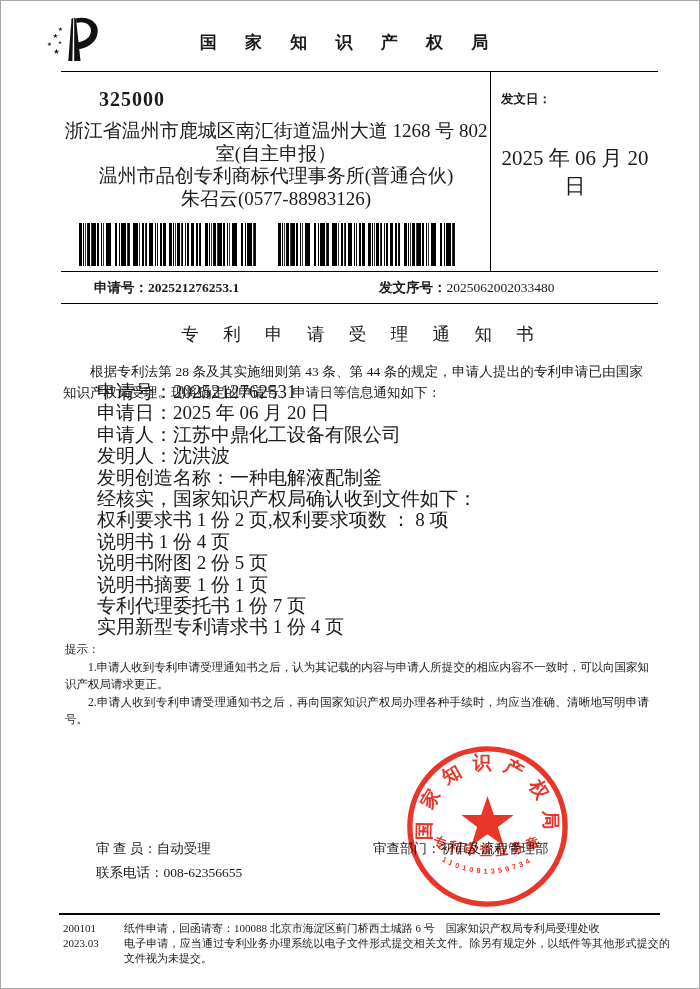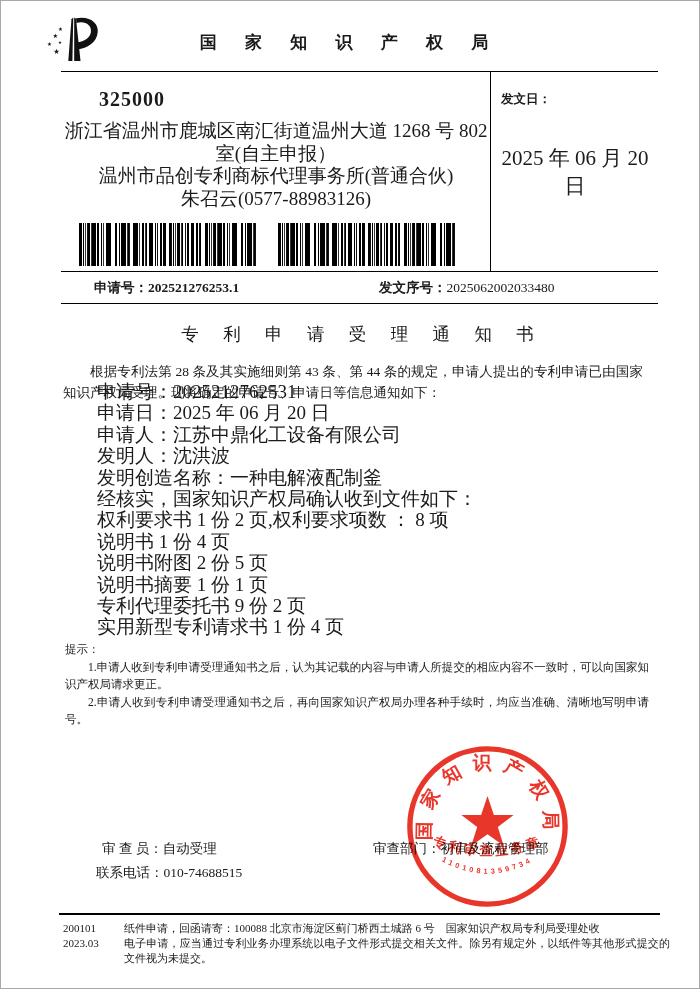--- a/index.html
+++ b/index.html
@@ -48,21 +48,21 @@
   
   .doc-title { left:0; right:0; top:321px; text-align:center;
     font-size:17.5px; font-weight:normal; letter-spacing:10px;padding-left:25px; }
   .intro { left:62px; top:360px; width:580px; font-size:13.5px;
     line-height:21px; text-indent:2em; text-align:justify; }
   .details { left:96px; top:380px; font-size:19px; line-height:21.4px; }
   .notes { left:64px; top:640px; width:584px; font-size:11.5px; line-height:17.5px; }
   .notes .note { text-indent:2em; text-align:justify; }
 
   
-  .examiner   { left:95px;  top:839px; font-size:13.5px;margin-left:6px; }
+  .examiner   { left:95px;  top:839px; font-size:13.5px; }
   .phone      { left:95px;  top:863px; font-size:13.5px; }
   .department { left:372px; top:839px; font-size:13.5px; }
   .stamp { left:403px; top:742px; width:167px; height:167px; color:var(--stamp-color);
     mix-blend-mode:multiply; opacity:.93; z-index:4; }
 
   
   .hr-footer { left:58px; top:912px; width:601px; border-top:2px solid #000; }
   .footer-codes { left:62px; top:920px; font-size:11px; line-height:14.5px; }
   .footer-text  { left:114px; top:920px; width:546px; font-size:11px;
     line-height:15px; text-align:justify;margin-left:9px; }
@@ -110,32 +110,32 @@
     <div>申请号：2025212762531</div>
     <div>申请日：2025 年 06 月 20 日</div>
     <div>申请人：江苏中鼎化工设备有限公司</div>
     <div>发明人：沈洪波</div>
     <div>发明创造名称：一种电解液配制釜</div>
     <div>经核实，国家知识产权局确认收到文件如下：</div>
     <div>权利要求书 1 份 2 页,权利要求项数 ：  8 项</div>
     <div>说明书 1 份 4 页</div>
     <div>说明书附图 2 份 5 页</div>
     <div>说明书摘要 1 份 1 页</div>
-    <div>专利代理委托书 9 份 2 页</div>
+    <div>专利代理委托书 1 份 7 页</div>
     <div>实用新型专利请求书 1 份 4 页</div>
   </div>
 
   <div class="abs notes">
     <div>提示：</div>
     <p class="note">1.申请人收到专利申请受理通知书之后，认为其记载的内容与申请人所提交的相应内容不一致时，可以向国家知识产权局请求更正。</p>
     <p class="note">2.申请人收到专利申请受理通知书之后，再向国家知识产权局办理各种手续时，均应当准确、清晰地写明申请号。</p>
   </div>
 
   <div class="abs examiner"><span>审 查 员：</span><span>自动受理</span></div>
-  <div class="abs phone"><span>联系电话：</span><span>010-74688515</span></div>
+  <div class="abs phone"><span>联系电话：</span><span>008-62356655</span></div>
   <div class="abs department"><span>审查部门：</span><span>初审及流程管理部</span></div>
 
   <svg class="abs stamp" viewBox="0 0 170 170" xmlns="http://www.w3.org/2000/svg">
     <defs>
       <path id="arcTop" d="M 29 100 A 58 58 0 1 1 141 100" fill="none"></path>
       <path id="arcLabel" d="M 28 103 Q 85 126 142 103" fill="none"></path>
       <path id="arcDigits" d="M 28 114 Q 85 152 142 114" fill="none"></path>
     </defs>
     <circle cx="85" cy="85" r="79" fill="none" stroke="currentColor" stroke-width="5.5"></circle>
     <path fill="currentColor" d="M85,54 L91.5,73.3 L111.6,73.3 L95.5,85.4 L101.5,104.7 L85,93 L68.5,104.7 L74.5,85.4 L58.4,73.3 L78.5,73.3 Z"></path>

